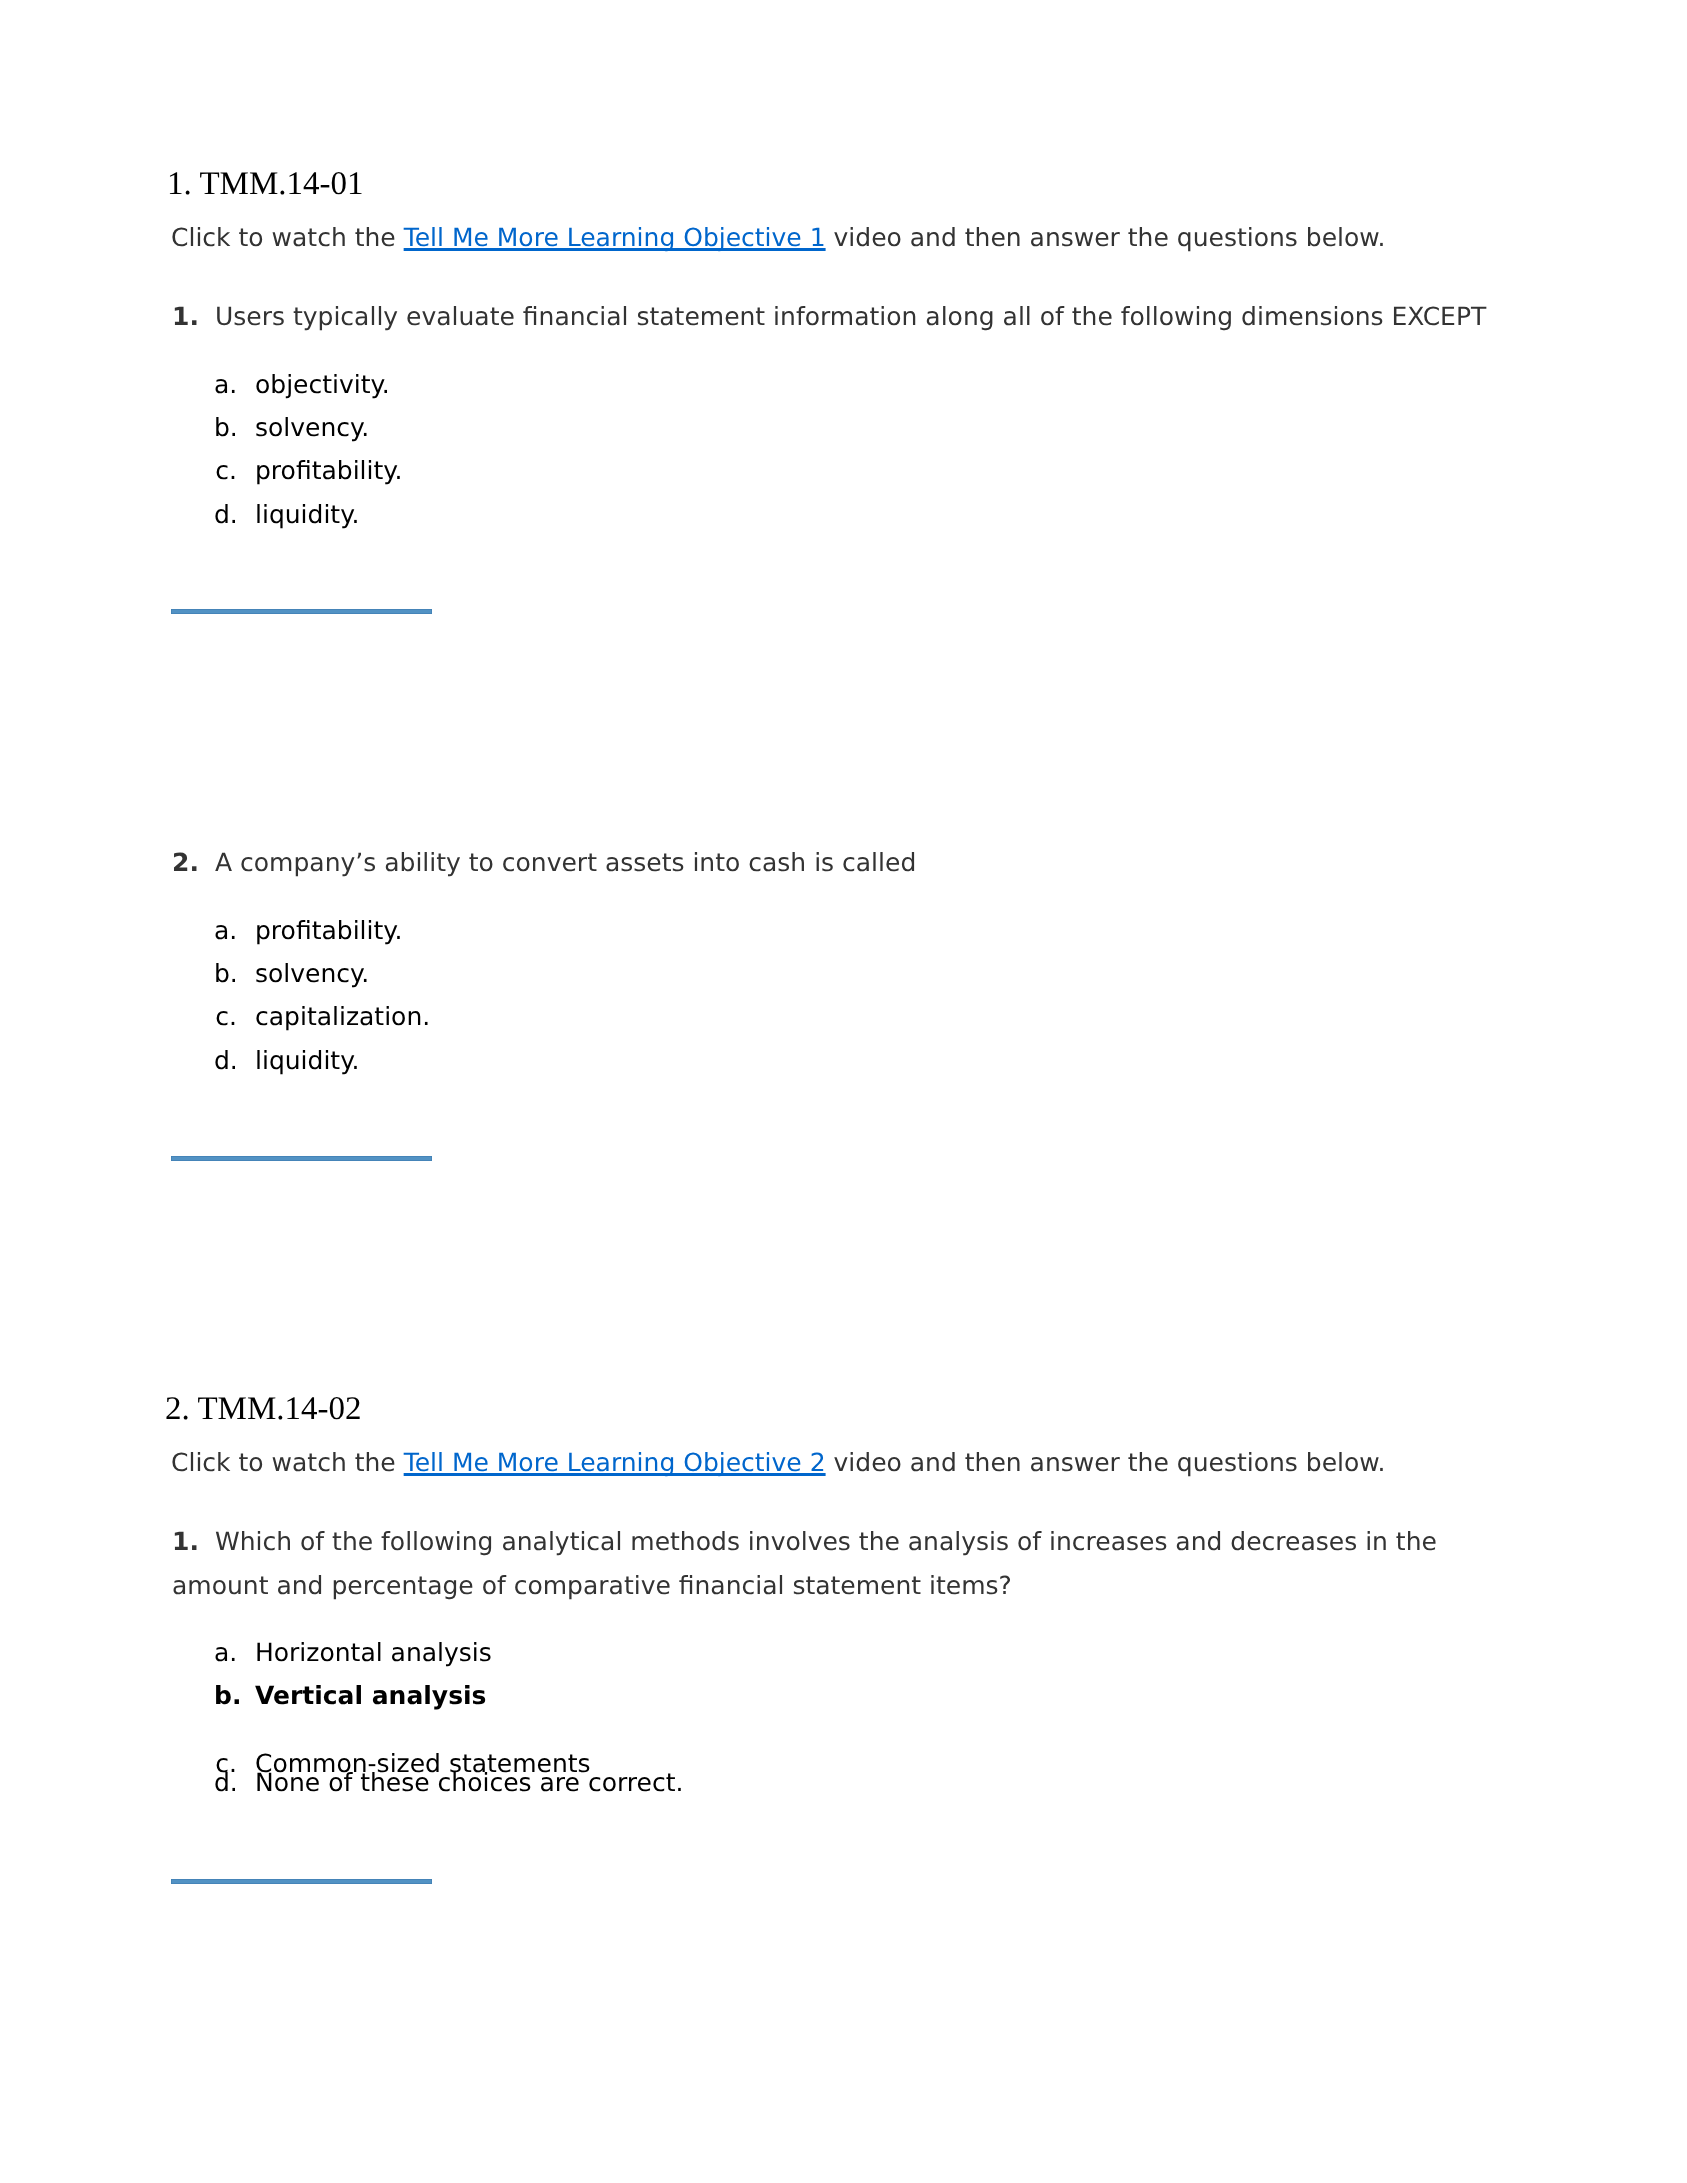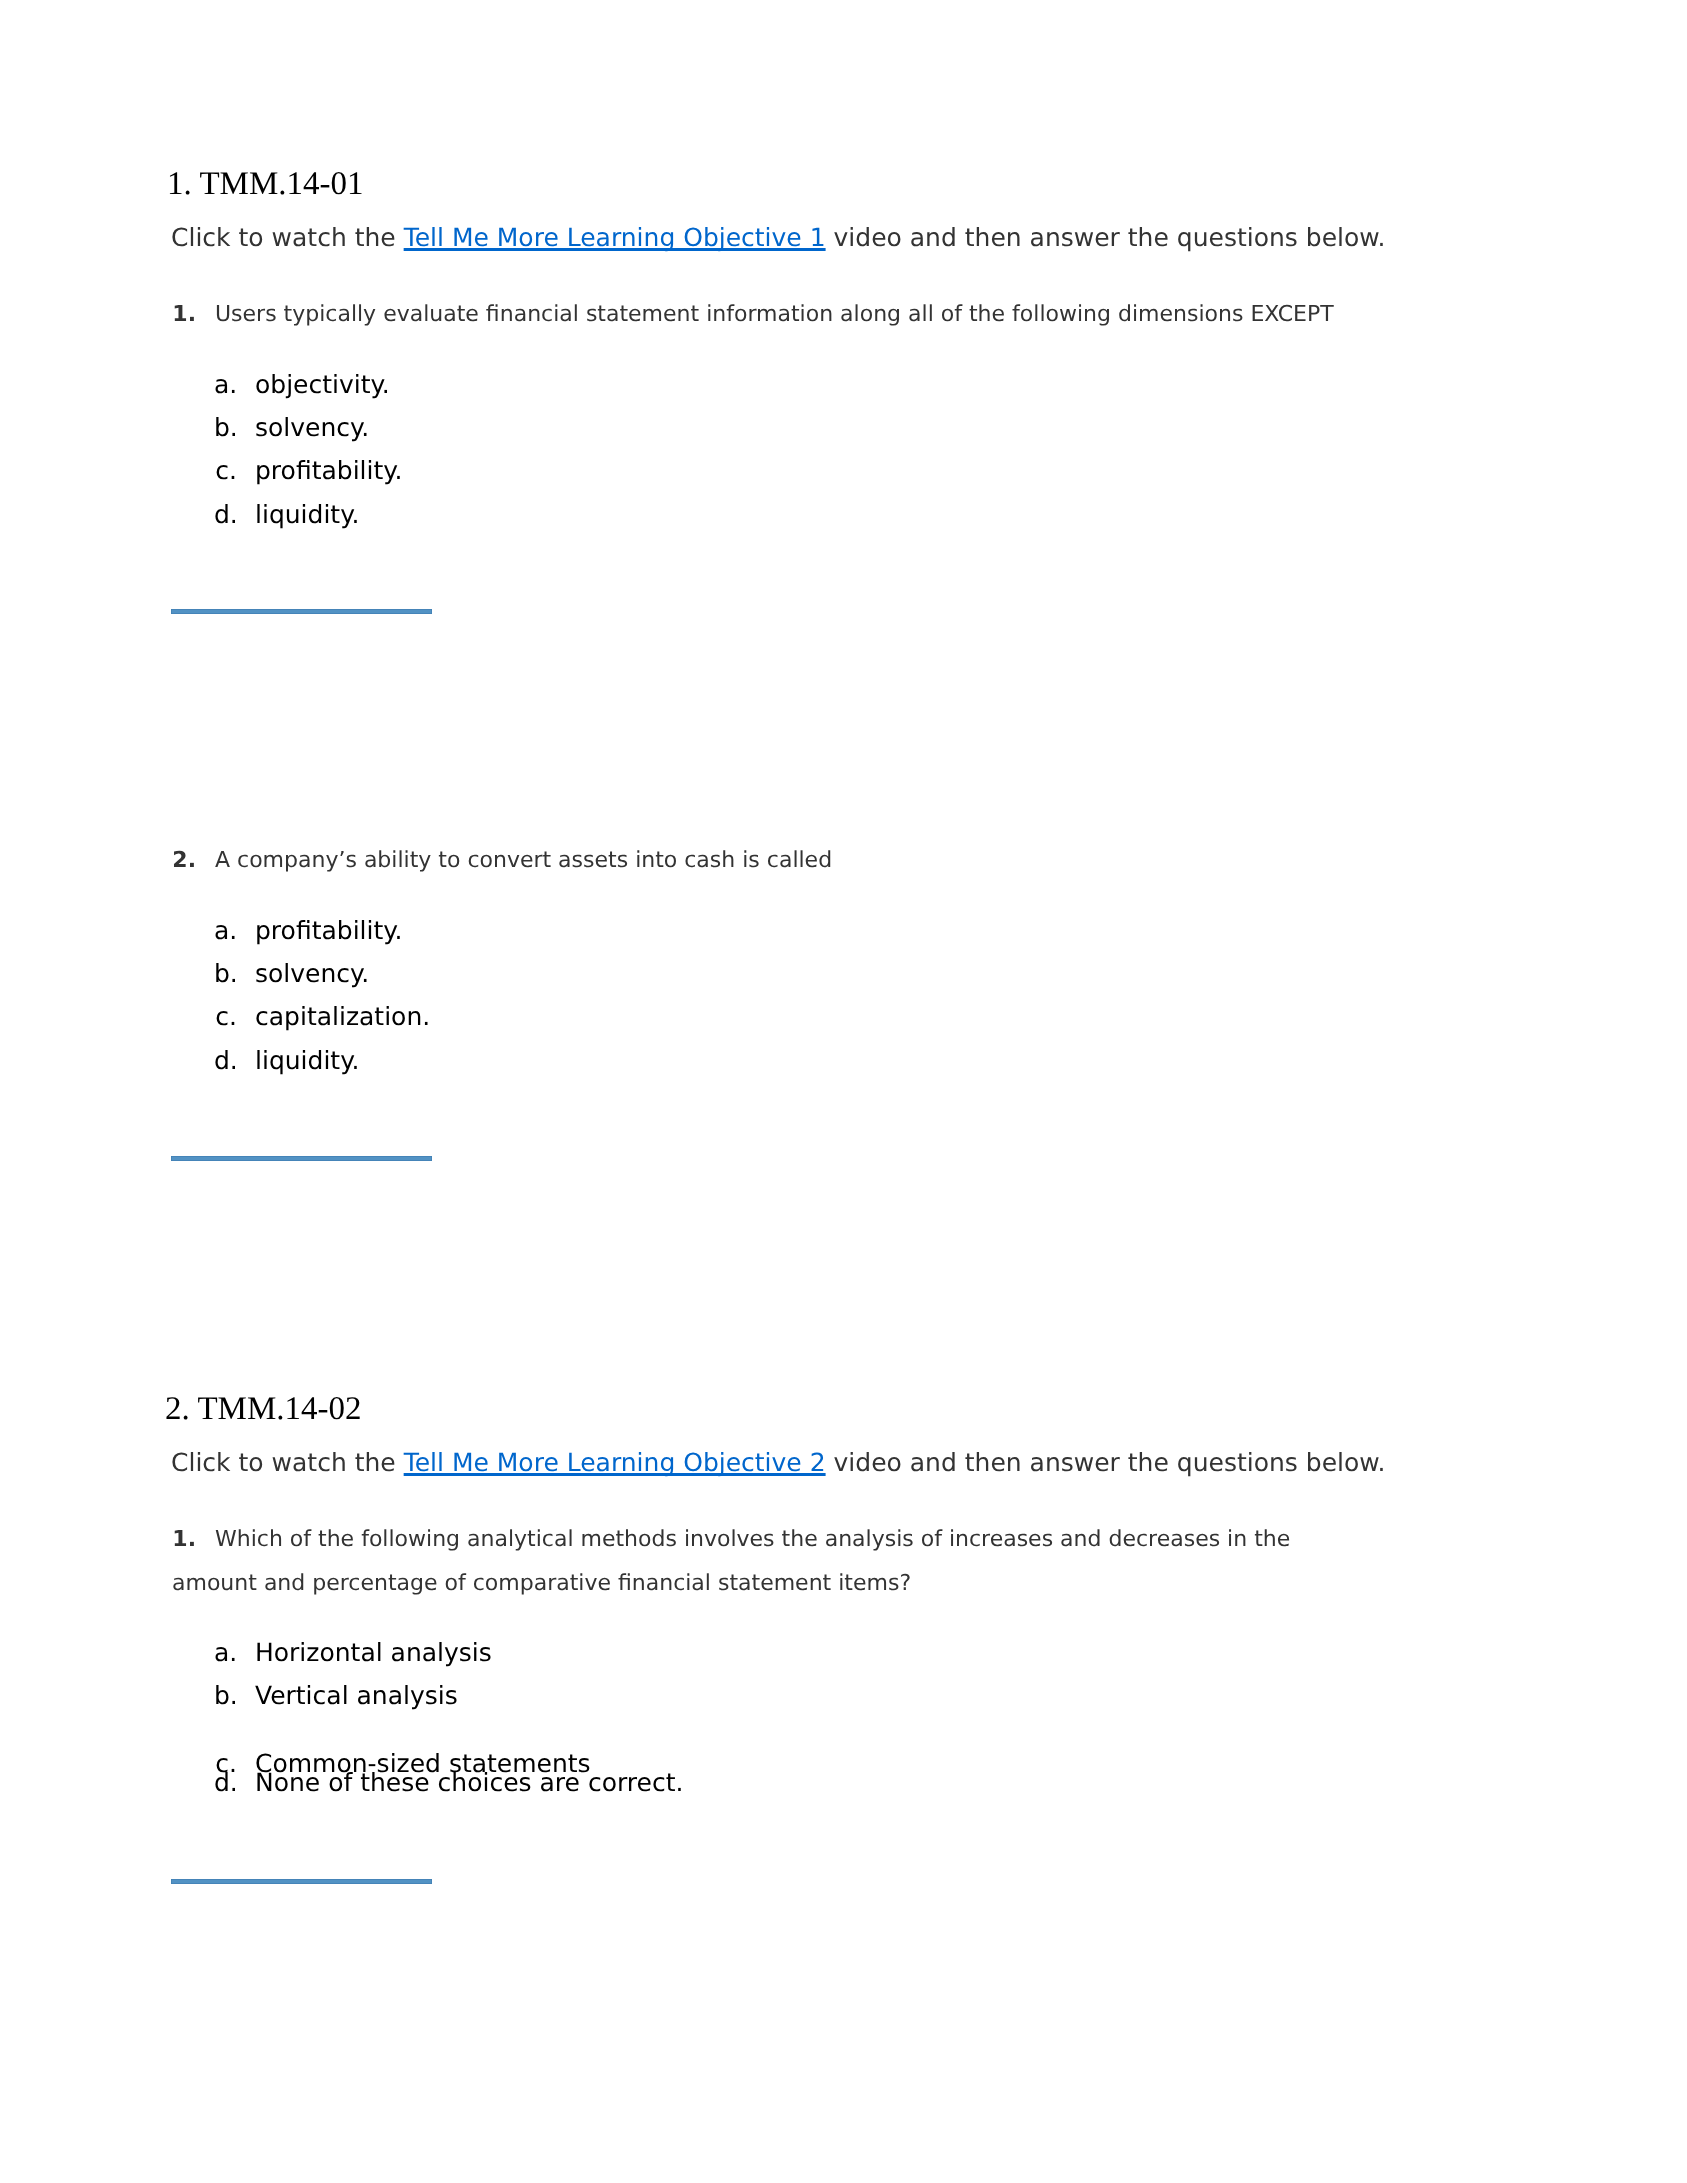--- a/index.html
+++ b/index.html
@@ -6,21 +6,21 @@
   html,body{margin:0;padding:0;background:#ffffff;}
   body{width:1687px;height:2183px;overflow:hidden;
        font-family:"DejaVu Sans",sans-serif;
        -webkit-font-smoothing:antialiased;
        -moz-osx-font-smoothing:grayscale;
        text-rendering:geometricPrecision;}
   .page{position:relative;width:1687px;height:1625px;background:#ffffff;}
   .section-heading{position:absolute;font-family:"Liberation Serif",serif;font-size:33px;line-height:1;color:#000000;white-space:nowrap;}
   .intro{position:absolute;font-size:25px;line-height:1;color:#333333;white-space:nowrap;}
   .intro a{color:#0066cc;text-decoration:underline;text-decoration-thickness:2.6px;text-underline-offset:1.7px;text-decoration-skip-ink:none;}
-  .qline{position:absolute;font-size:22px;line-height:1;color:#333333;white-space:nowrap;}
+  .qline{position:absolute;font-size:25px;line-height:1;color:#333333;white-space:nowrap;}
   .qnum{font-weight:bold;display:inline-block;width:24px;text-align:right;margin-right:19px;}
   .choice{position:absolute;font-size:25px;line-height:1;color:#000000;white-space:nowrap;}
   .choice .lbl{display:inline-block;width:23px;text-align:right;margin-right:18px;}
   .rule{position:absolute;background:#5292c4;box-shadow:inset 0 0 0 0.7px #4180b4;}
 </style>
 </head>
 <body>
 
 <div class="page">
 
@@ -47,20 +47,20 @@
   <div class="rule" style="left:171px;top:1156px;width:261px;height:4.6px;"></div>
 
   <div class="section-heading" style="left:165px;top:1393px;">2. TMM.14-02</div>
 
   <div class="intro" style="left:171px;top:1450px;text-align:center;"><span>Click to watch the </span><a href="#">Tell Me More Learning Objective 2</a><span> video and then answer the questions below.</span></div>
 
   <div class="qline" style="left:172px;top:1529px;"><span class="qnum">1.</span><span>Which of the following analytical methods involves the analysis of increases and decreases in the</span></div>
   <div class="qline" style="left:172px;top:1573px;"><span>amount and percentage of comparative financial statement items?</span></div>
 
   <div class="choice" style="left:214px;top:1640px;"><span class="lbl">a.</span><span>Horizontal analysis</span></div>
-  <div class="choice" style="left:214px;top:1683px;"><span class="lbl">b.</span><span>Vertical analysis</span></div>
+  <div class="choice" style="left:214px;top:1683px;font-weight:bold;"><span class="lbl">b.</span><span>Vertical analysis</span></div>
   <div class="choice" style="left:214px;top:1727px;margin-top:24px;"><span class="lbl">c.</span><span>Common-sized statements</span></div>
   <div class="choice" style="left:214px;top:1770px;"><span class="lbl">d.</span><span>None of these choices are correct.</span></div>
 
   <div class="rule" style="left:171px;top:1879px;width:261px;height:4.6px;"></div>
 
 </div>
 
 
 </body></html>

